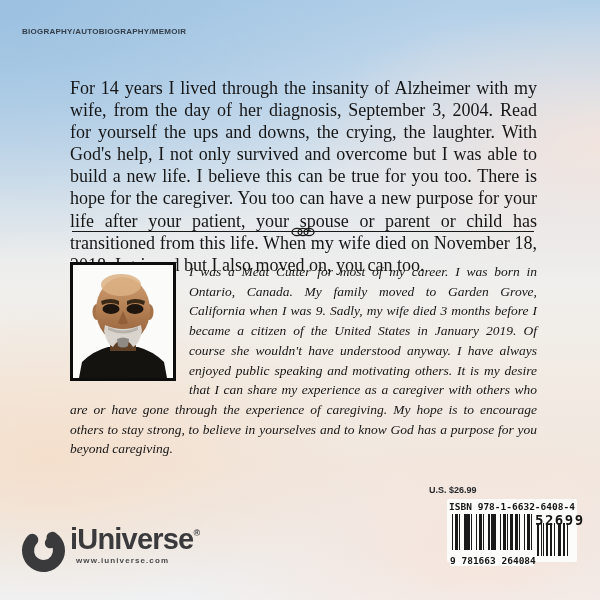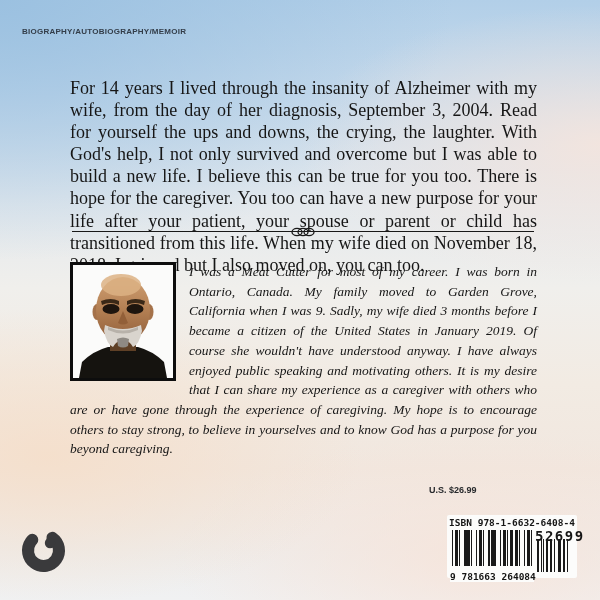--- a/index.html
+++ b/index.html
@@ -87,21 +87,21 @@
   }
 
   .price {
     position: absolute; left: 429px; top: 485px;
     font-family: "Liberation Sans", sans-serif;
     font-size: 9px; font-weight: bold; color: #27292c;
   }
   .barcode-box {
     position: absolute; left: 447px; top: 499px;
     width: 130px; height: 63px;
-    background: #fcfcfb; border-radius: 2px; margin-top: 16px;
+    background: #fcfcfb; border-radius: 2px;
   }
   .isbn-line {
     position: absolute; left: 0; top: 2px; width: 130px;
     text-align: center;
     font-family: "DejaVu Sans Mono", "Liberation Mono", monospace;
     font-weight: bold; font-size: 9.5px; letter-spacing: 0px;
     color: #151515; white-space: nowrap;
   }
   .main-bars {
     position: absolute; left: 5px; top: 15px; width: 80px; height: 36px;
@@ -178,20 +178,26 @@
   <div class="bio">I was a Meat Cutter for most of my career. I was born in Ontario, Canada. My family moved to Garden Grove, California when I was 9. Sadly, my wife died 3 months before I became a citizen of the United States in January 2019. Of course she wouldn't have understood anyway. I have always enjoyed public speaking and motivating others. It is my desire  that I can share my experience as a caregiver with others who are or have gone through the experience of caregiving. My hope is to encourage others to stay strong, to believe in yourselves and to know God has a purpose for you beyond caregiving.</div>
 </div>
 
 <div class="publisher-logo">
   <svg class="logo-mark" viewBox="0 0 47 47">
     <g transform="rotate(-55 23.5 23.5)">
       <circle cx="23.5" cy="23.5" r="15.5" fill="none" stroke="#3a3a3c" stroke-width="12" stroke-dasharray="75 23" stroke-linecap="round"></circle>
     </g>
     <circle cx="30" cy="16" r="5.2" fill="#3a3a3c"></circle>
   </svg>
+  <div class="logo-textcol">
+    <div>
+      <span class="logo-name">iUniverse</span><span class="logo-reg">®</span>
+    </div>
+    <div class="logo-site">www.iuniverse.com</div>
+  </div>
 </div>
 
 <div class="price">U.S. $26.99</div>
 
 <div class="barcode-box">
   <div class="isbn-line">ISBN 978-1-6632-6408-4</div>
   <div class="main-bars"></div>
   <div class="ean-digits">9 781663 264084</div>
   <div class="supp-digits">52699</div>
   <div class="supp-bars"></div>

